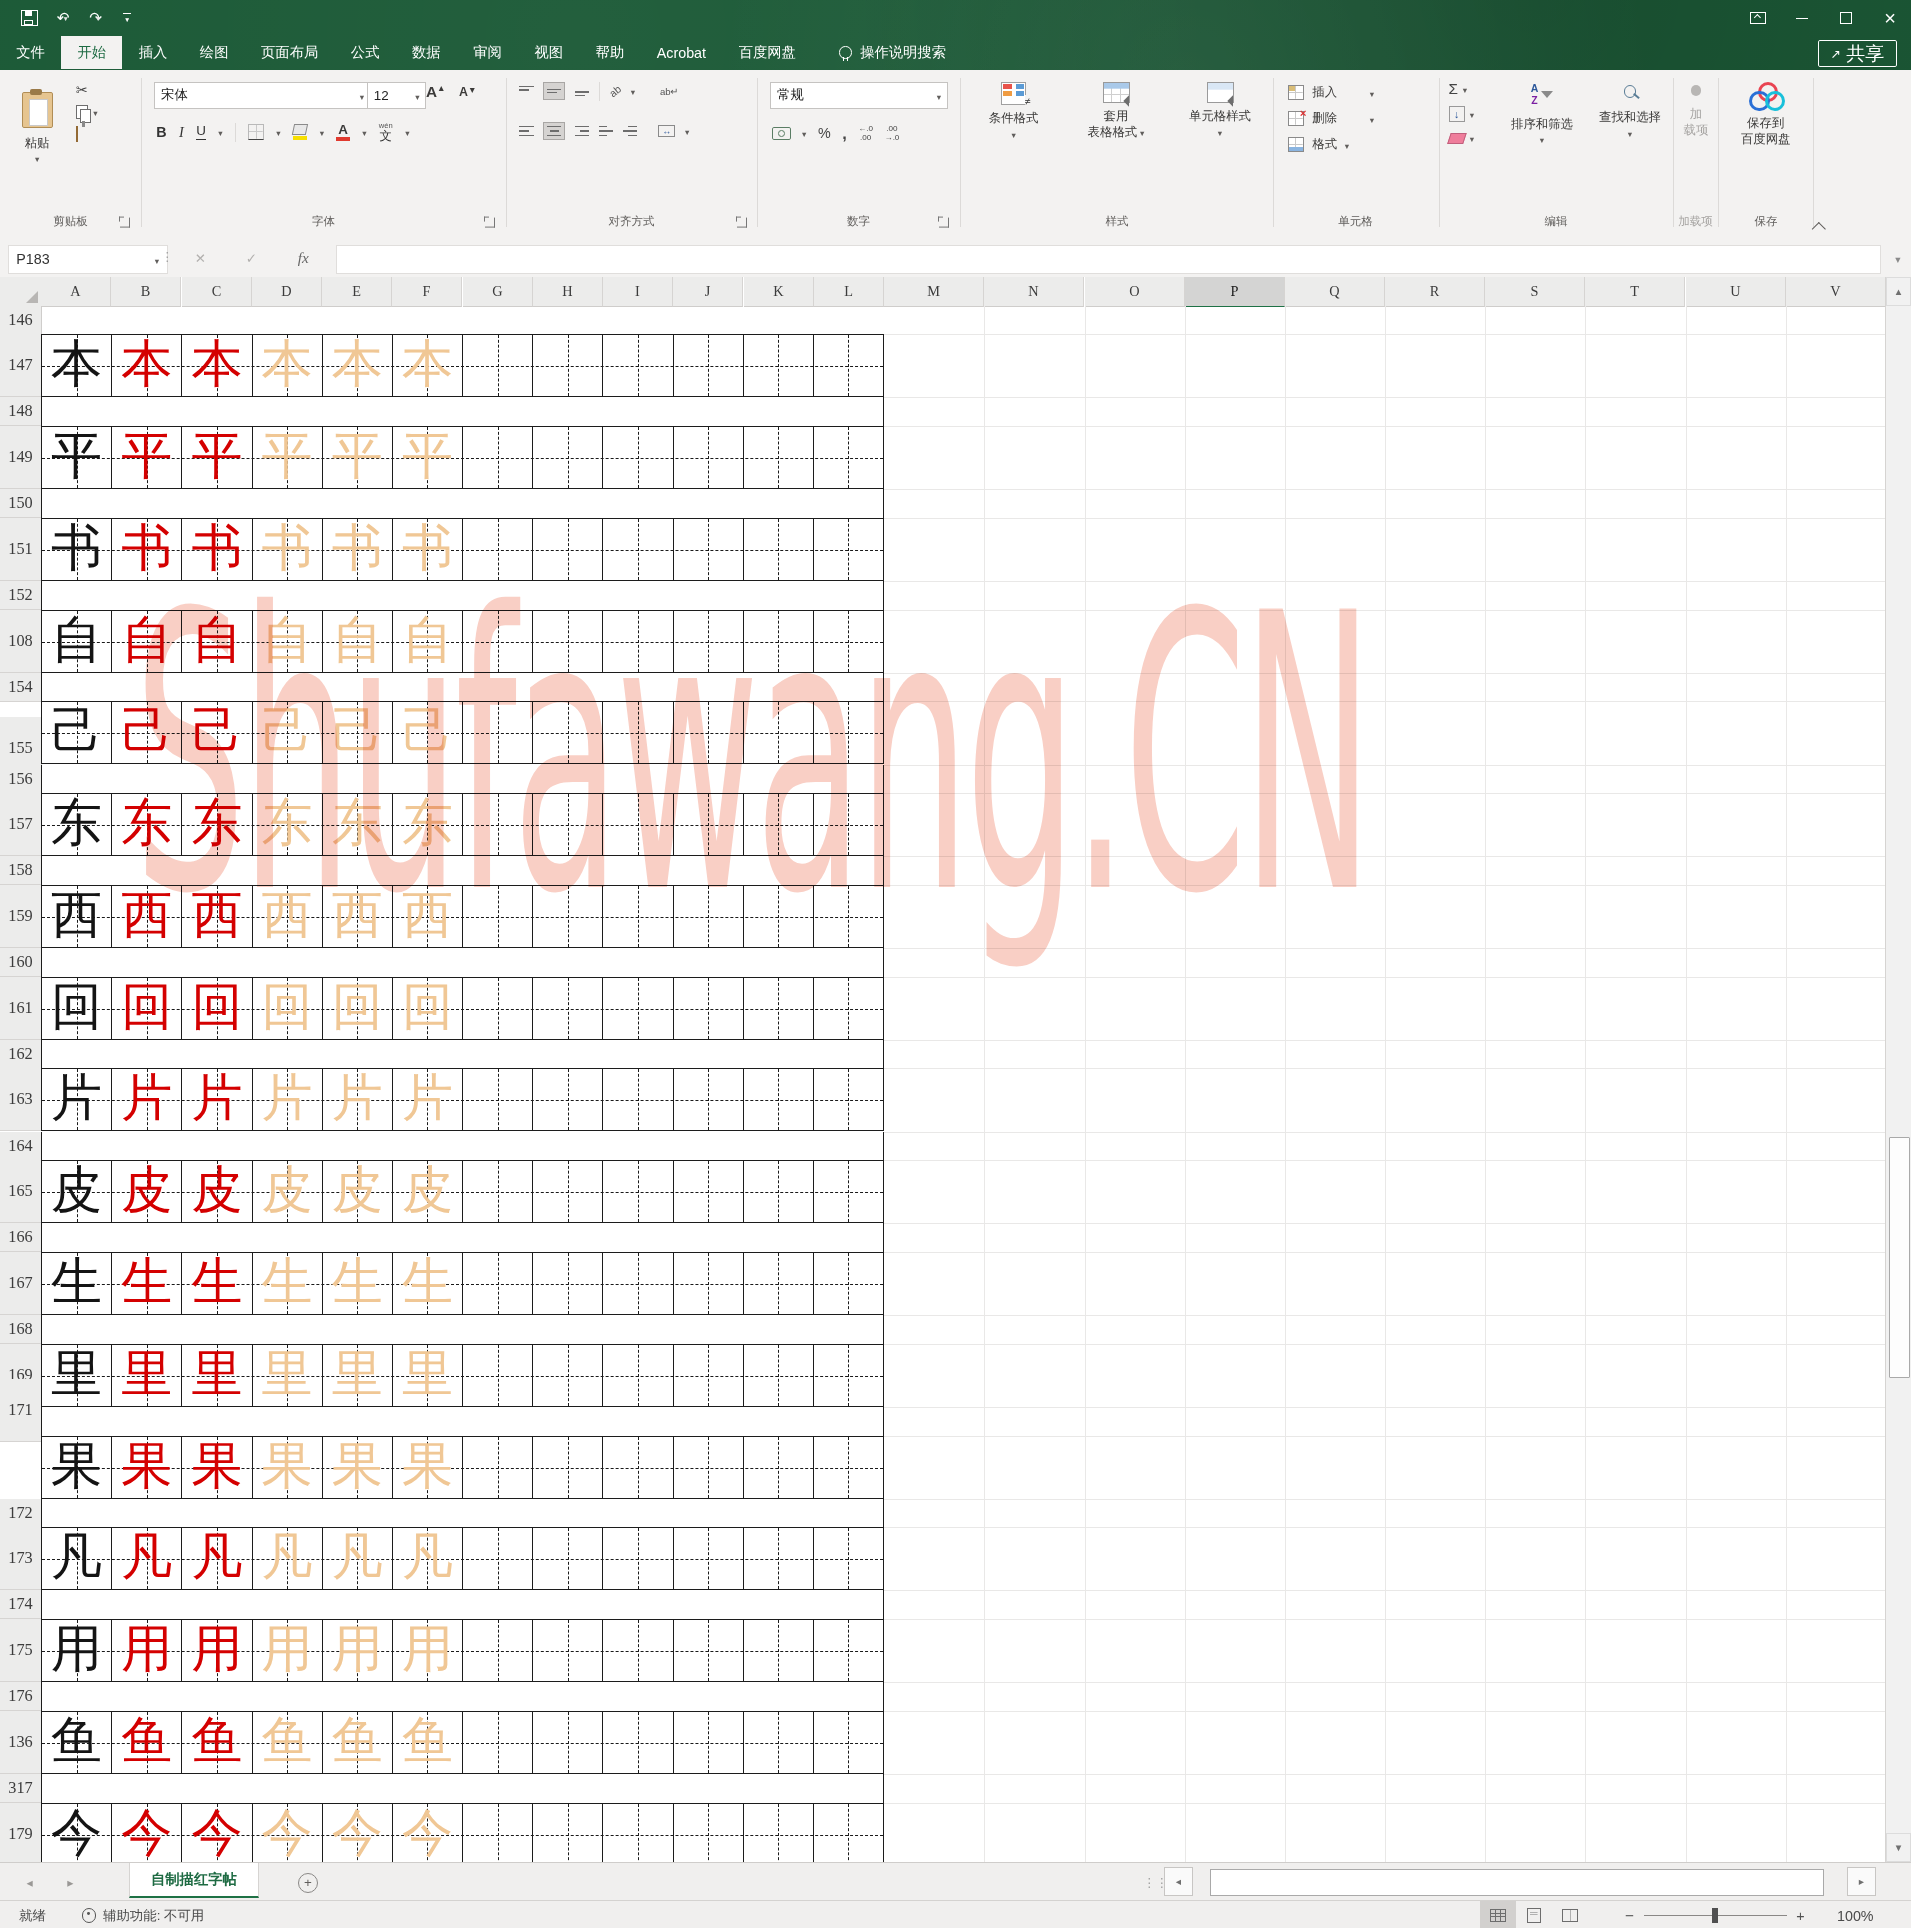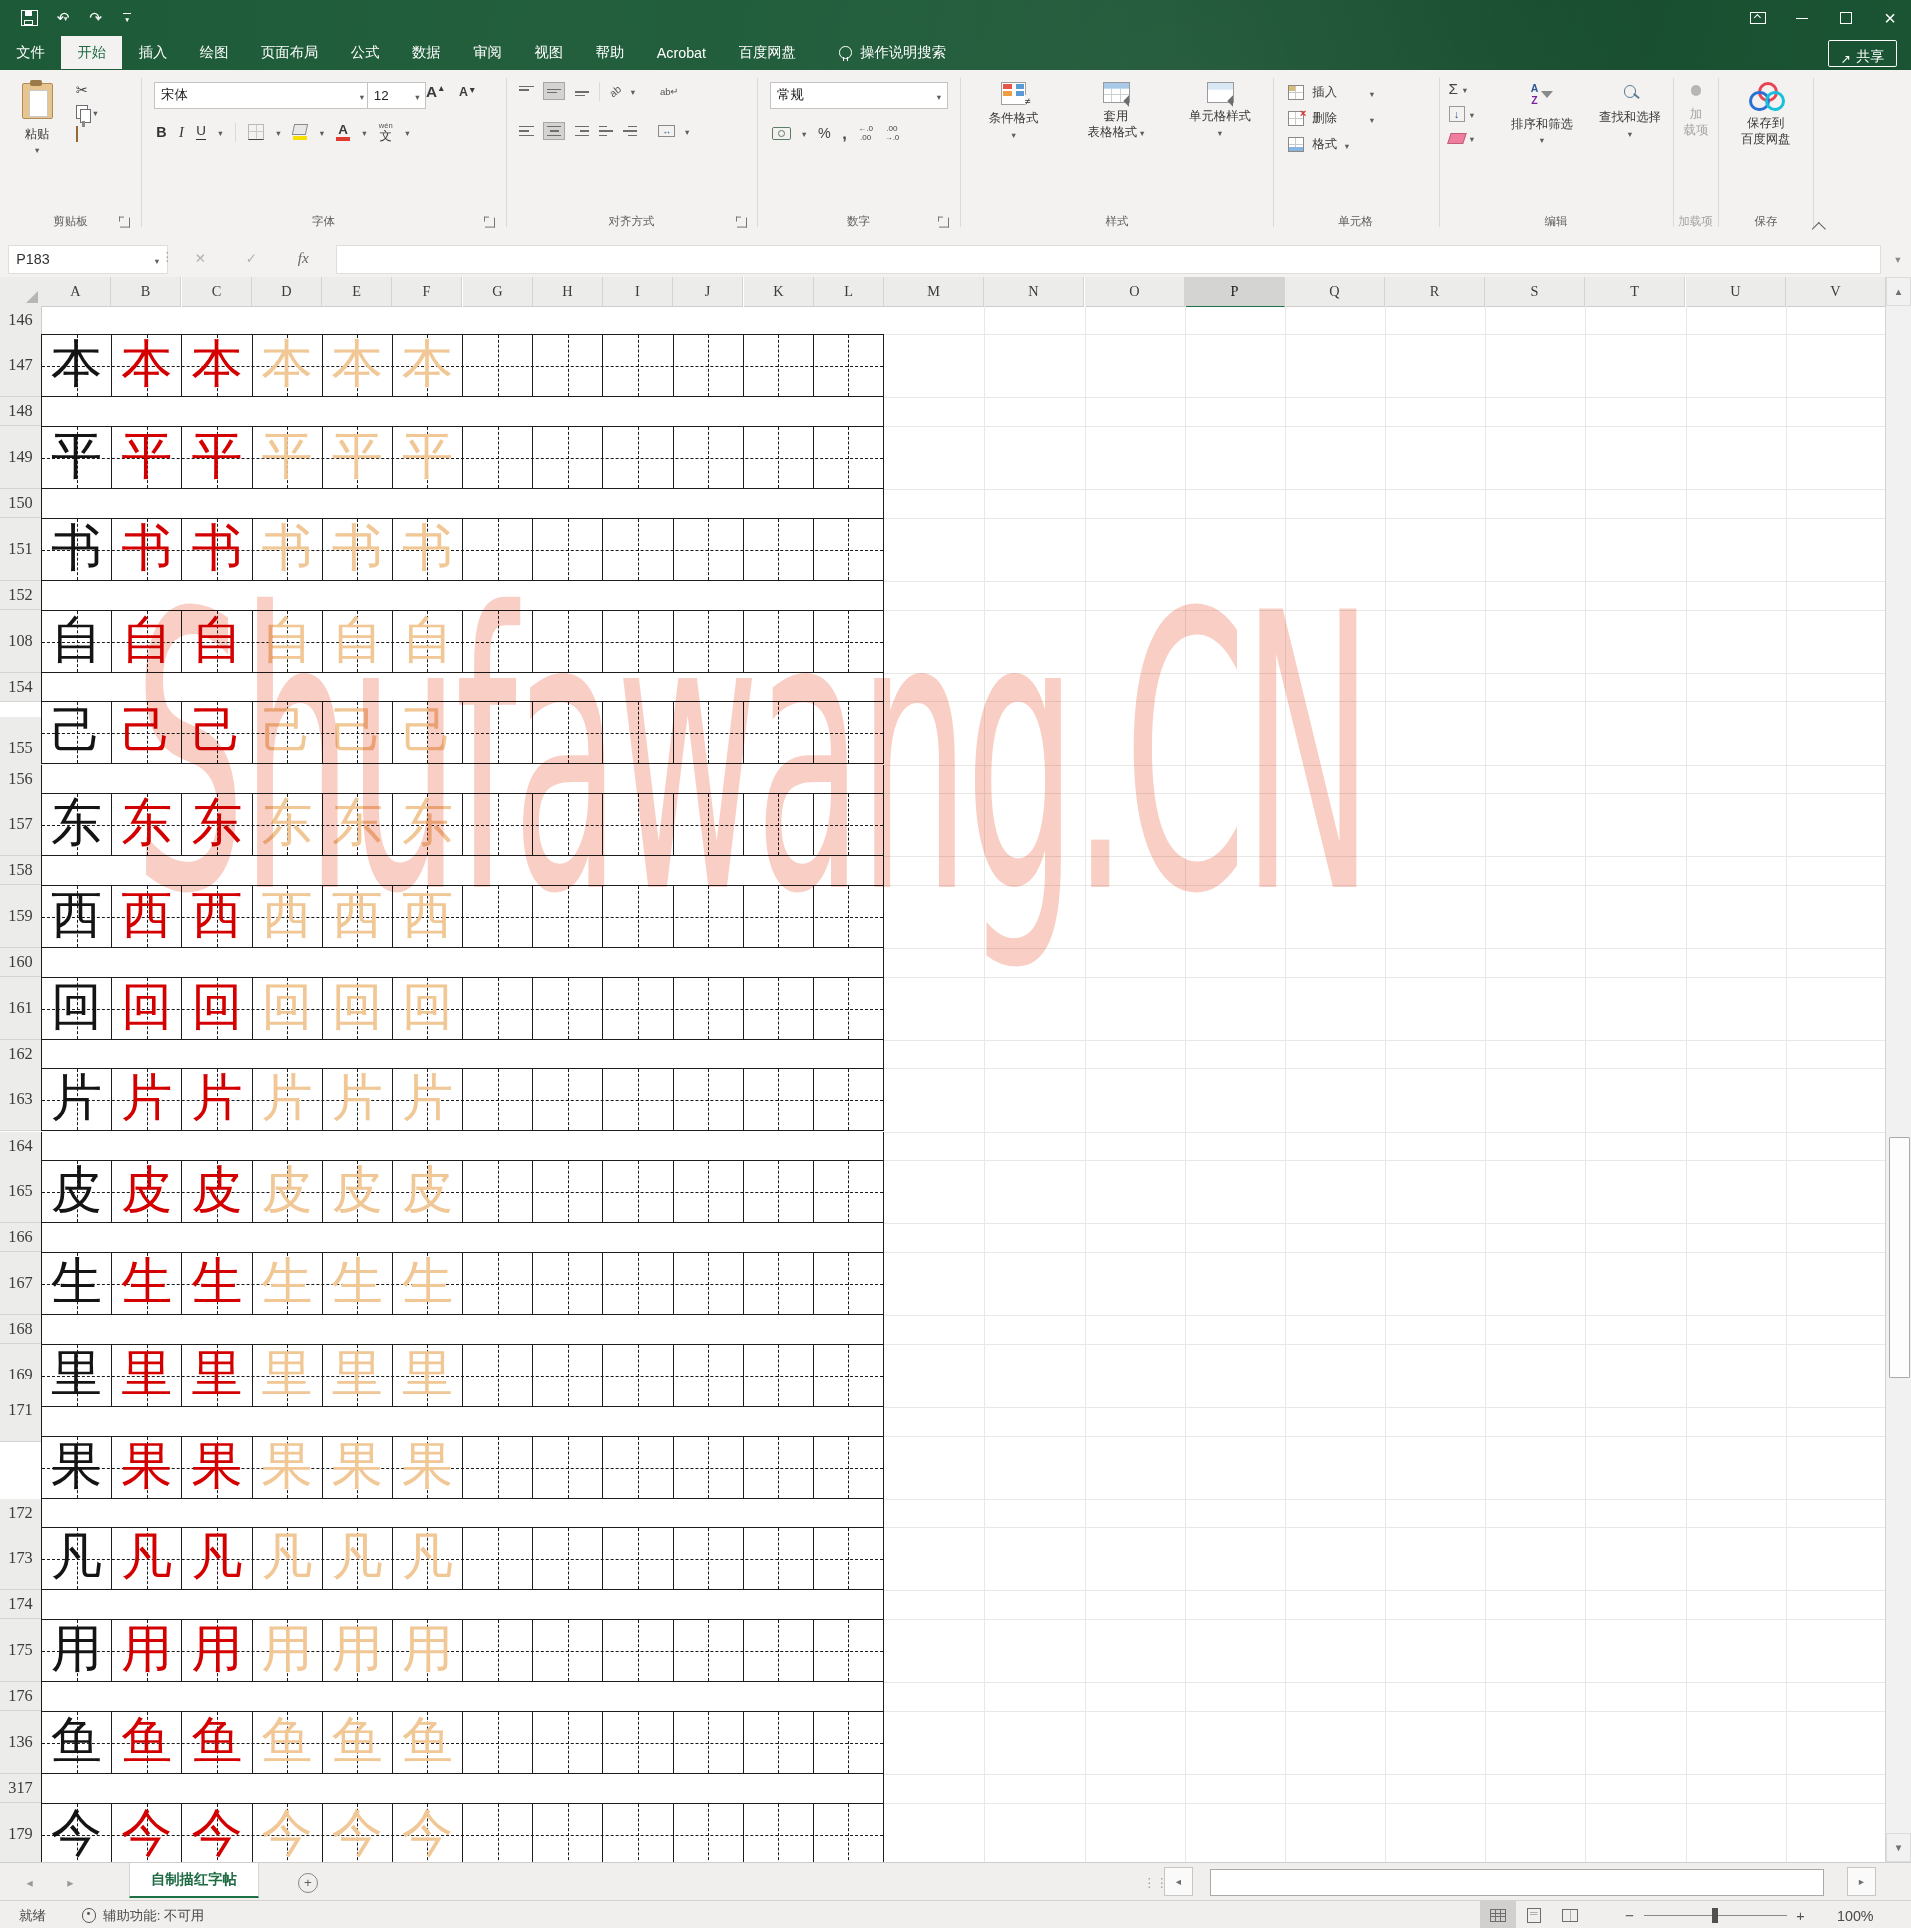--- a/index.html
+++ b/index.html
@@ -27,21 +27,21 @@
   .ribopt-glyph:after{content:"";position:absolute;left:3.8px;top:1.9px;width:3.8px;height:3.8px;border-left:1.4px solid #fff;border-top:1.4px solid #fff;transform:rotate(45deg);}
   .close-glyph:before{content:"\00D7";font-size:20px;}
 
   
   #tabrow{position:absolute;left:0;top:36px;width:1912px;height:33px;display:flex;align-items:stretch;color:#fff;font-size:14.3px;}
   .rtab{padding:0 16.3px;display:flex;align-items:center;}
   .rtab.active{background:#f3f2f1;color:#1e6b43;}
   #tellme{display:flex;align-items:center;margin-left:27px;color:#fff;}
   .bulb{width:10.5px;height:10.5px;border:1.3px solid #fff;border-radius:50%;position:relative;margin-right:8.6px;}
   .bulb:after{content:"";position:absolute;left:2.9px;top:9.6px;width:2.9px;height:3.8px;border-left:1.3px solid #fff;border-right:1.3px solid #fff;}
-  #share-btn{position:absolute;right:15.3px;top:40px;height:25px;padding:0 11.5px;border:1px solid #fff;border-radius:1.9px;display:flex;align-items:flex-end;color:#fff;font-size:14px;}
+  #share-btn{position:absolute;right:15.3px;top:40px;height:25px;padding:0 11.5px;border:1px solid #fff;border-radius:1.9px;display:flex;align-items:center;color:#fff;font-size:19px;}
   .share-ic{margin-right:5.7px;font-size:12.4px;}
   .share-ic:before{content:"\2197";}
 
   
   #ribbon{position:absolute;left:0;top:70px;width:1912px;height:171px;background:#f3f2f1;border-bottom:1px solid #d4d2d0;font-size:12.4px;color:#3b3a39;}
   .rgroup{position:absolute;top:0;height:164px;}
   .rsep{position:absolute;top:7.6px;height:149px;width:1px;background:#dcdad8;}
   .glabel{position:absolute;bottom:4.8px;left:0;right:0;text-align:center;font-size:11.5px;color:#605e5c;}
   .launcher{position:absolute;bottom:6.7px;width:8.6px;height:8.6px;border-left:1px solid #777;border-bottom:1px solid #777;transform:rotate(-90deg);}
   .launcher:after{content:"";position:absolute;right:-1px;top:-1px;width:3.8px;height:3.8px;border-right:1px solid #777;border-top:1px solid #777;}
@@ -258,21 +258,21 @@
   </div>
   <div id="share-btn">
     <span class="share-ic"></span>
     <span>共享</span>
   </div>
 </div>
 
 <div id="ribbon">
 
   <div class="rgroup" style="left:0;width:141px;">
-    <div class="bigbtn" style="position:absolute;left:9.6px;top:13px;width:55px;">
+    <div class="bigbtn" style="position:absolute;left:9.6px;top:22px;width:55px;">
       <span class="paste-clip"></span>
       <span style="margin-top:7.6px;">粘贴</span>
       <span class="chev"></span>
     </div>
     <div style="position:absolute;left:76px;top:11.5px;display:flex;flex-direction:column;gap:7.6px;">
       <span><span class="scis"></span></span>
       <span style="display:flex;align-items:center;gap:5.7px;">
           <span class="copy-ic"></span>
           <span class="chev"></span>
         </span>

